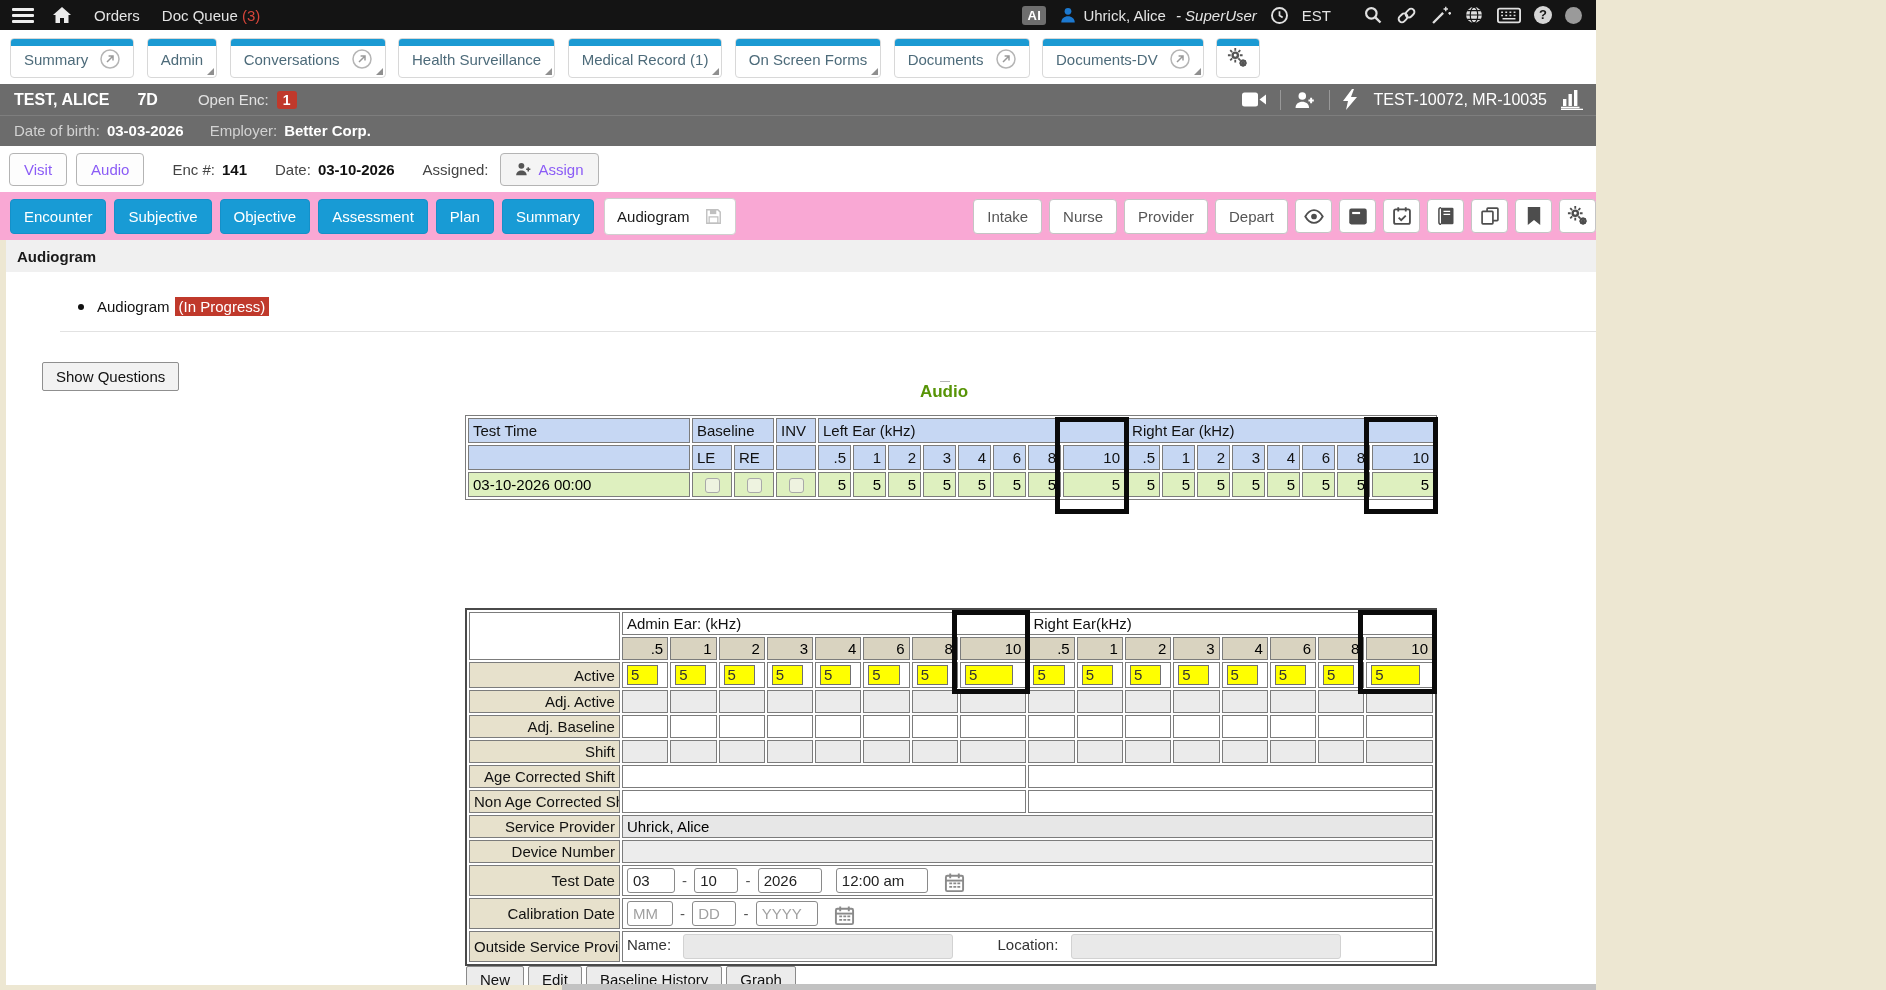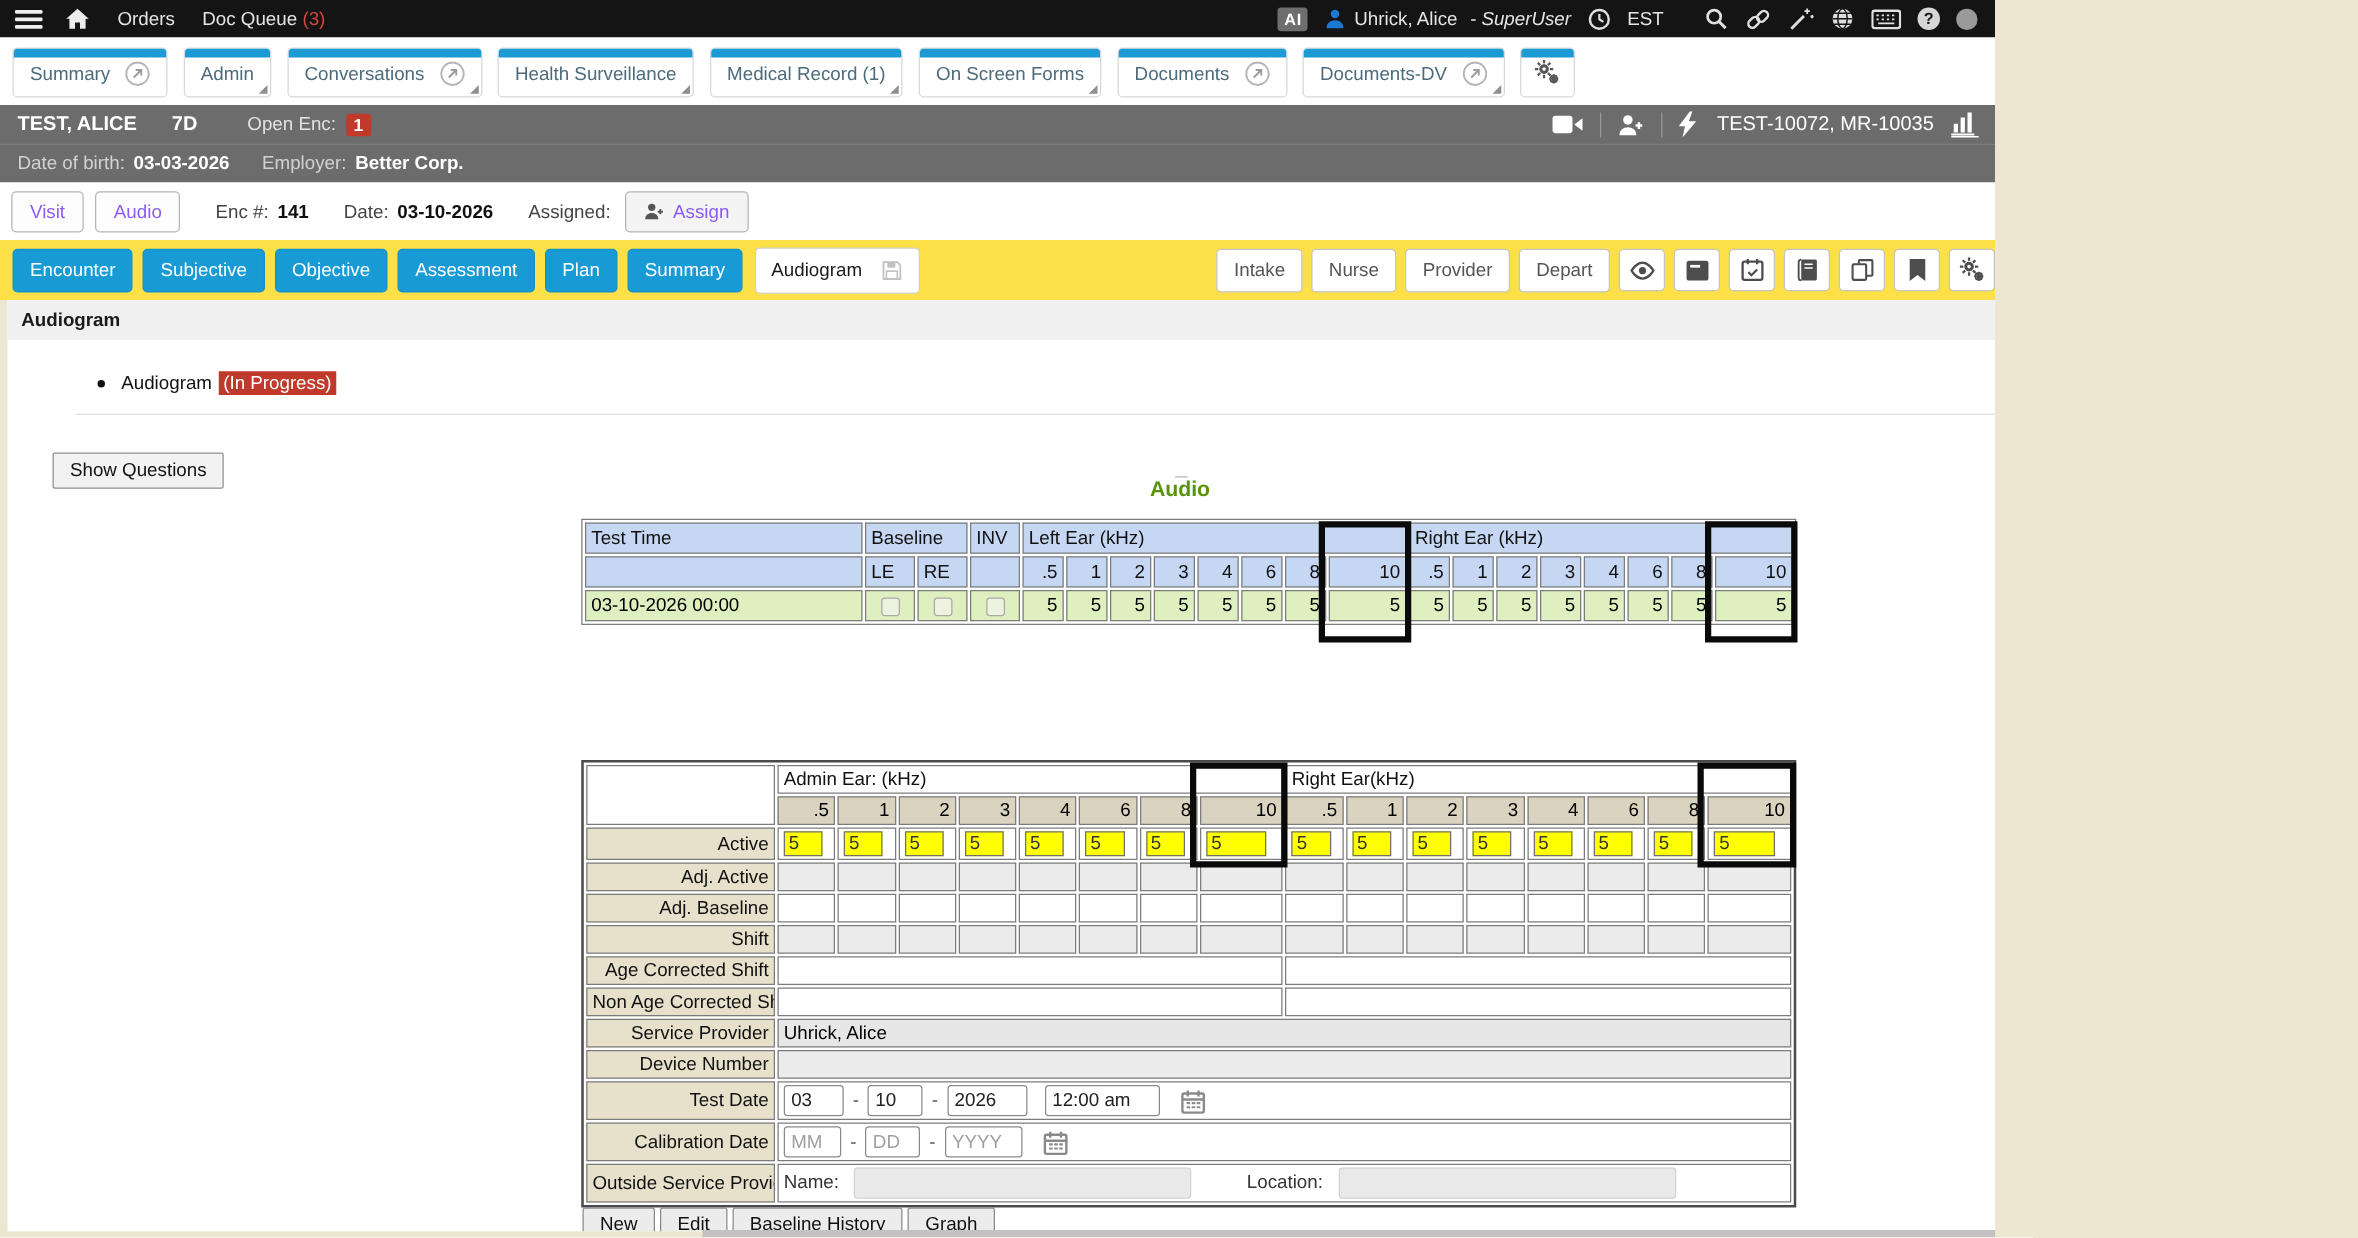--- a/index.html
+++ b/index.html
@@ -55,21 +55,21 @@
   .visitrow { position: absolute; top: 146px; left: 0; width: 100%; height: 46px; background: #fff;
               display: flex; align-items: center; font-size: 15px; color: #444; }
   .btn { display: inline-flex; align-items: center; gap: 6px; background: #fdfdfd; border: 1px solid #b4b4b4;
          border-radius: 4px; padding: 7px 14px; font-size: 15px; color: #8b5cf6; cursor: pointer; font-family: inherit; }
   .visitrow .btn { margin-left: 9px; }
   .visitrow .lbl { margin-left: 28px; }
   .visitrow .val { font-weight: bold; color: #111; margin-left: 7px; }
   .visitrow .assign { margin-left: 12px; background: #f4f4f4; }
 
   
-  .actionrow { position: absolute; top: 192px; left: 0; width: 100%; height: 48px; background: #fde047;
+  .actionrow { position: absolute; top: 192px; left: 0; width: 100%; height: 48px; background: #f9a8d4;
                display: flex; align-items: center; }
   .bluebtn { background: #189bd5; color: #fff; border: 1px solid #1590c8; border-radius: 4px;
              padding: 8px 13px; font-size: 15px; margin-left: 8px; cursor: pointer; font-family: inherit; }
   .bluebtn:first-child { margin-left: 10px; }
   .doc-tab { display: inline-flex; align-items: center; gap: 14px; margin-left: 10px; background: #fff;
              border: 1px solid #cfcfcf; border-radius: 4px; padding: 8px 12px; font-size: 15px; color: #1a1a1a; cursor: pointer; }
   .action-right { margin-left: auto; display: flex; align-items: center; gap: 7px; }
   .stagebtn { background: #fff; border: 1px solid #c4c4c4; border-radius: 4px; padding: 8px 13px;
               font-size: 15px; color: #555; cursor: pointer; font-family: inherit; }
   .iconbtn { width: 37px; height: 34px; background: #fff; border: 1px solid #c4c4c4; border-radius: 4px;

